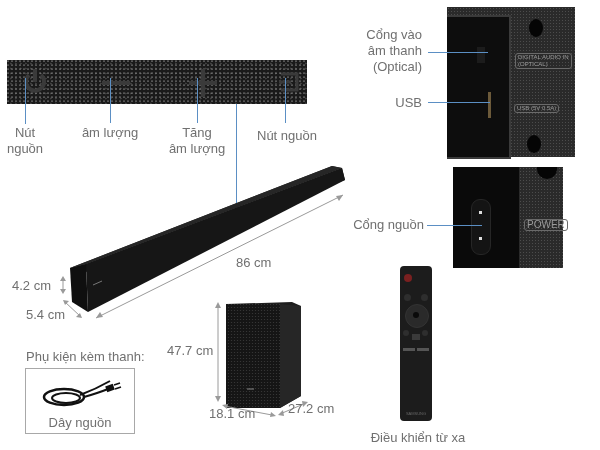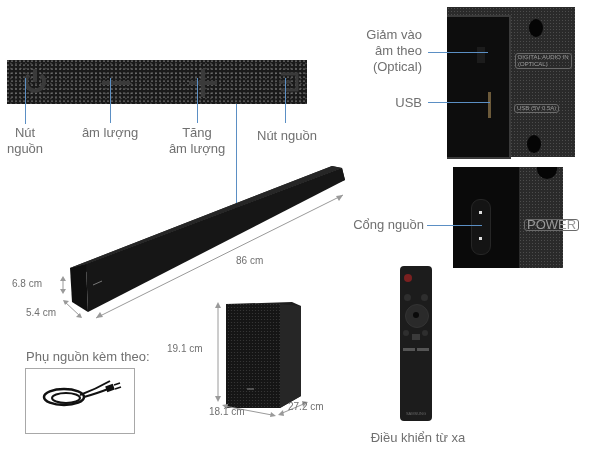--- a/index.html
+++ b/index.html
@@ -16,21 +16,21 @@
       radial-gradient(circle at 25% 30%, rgba(160,160,160,.45) 0.7px, transparent 1.2px),
       radial-gradient(circle at 75% 70%, rgba(120,120,120,.4) 0.7px, transparent 1.2px);
     background-size:4px 4px, 5px 5px;
   }
   .grain {
     background-color:#2a2a2a;
     background-image:
       radial-gradient(circle, rgba(110,110,110,.5) 0.6px, transparent 1px);
     background-size:3px 3px;
   }
-  .dim { position:absolute; font-size:10px; color:#707070; white-space:nowrap; }
+  .dim { position:absolute; font-size:13px; color:#707070; white-space:nowrap; }
   .silk { position:absolute; font-size:6px; color:#9a9a9a; border:1px solid #6a6a6a; border-radius:3px; padding:0 2px; line-height:7px; font-family:"Liberation Sans", sans-serif; white-space:nowrap; }
 </style>
 </head>
 <body>
 
 <div class="abs texture" style="left:7px;top:60px;width:300px;height:44px;">
 
   <svg class="abs" style="left:15px;top:6px;" width="26" height="30" viewBox="0 0 26 30">
     <path d="M7 9 A9 9 0 1 0 19 9" fill="none" stroke="#3a3a3a" stroke-width="4"></path>
     <line x1="13" y1="3" x2="13" y2="16" stroke="#3a3a3a" stroke-width="4"></line>
@@ -76,33 +76,33 @@
   <div class="abs" style="left:80px;top:128px;width:14px;height:18px;border-radius:50%;background:#050505;"></div>
   <div class="silk" style="left:68px;top:46px;">
     <div>DIGITAL AUDIO IN</div>
     <div>(OPTICAL)</div>
   </div>
   <div class="silk" style="left:67px;top:97px;">USB (5V 0.5A)</div>
 </div>
 <div class="hline" style="left:428px;top:52px;width:60px;"></div>
 <div class="hline" style="left:428px;top:102px;width:62px;"></div>
 <div class="lbl lbl-r" style="left:350px;top:27px;width:72px;">
-  <div>Giảm vào</div>
-  <div>âm theo</div>
+  <div>Cổng vào</div>
+  <div>âm thanh</div>
   <div>(Optical)</div>
 </div>
 <div class="lbl lbl-r" style="left:360px;top:95px;width:62px;">USB</div>
 
 <div class="abs" style="left:453px;top:167px;width:110px;height:101px;background:#0a0a0a;">
   <div class="abs grain" style="left:66px;top:0;width:44px;height:101px;"></div>
   <div class="abs" style="left:84px;top:0;width:20px;height:12px;border-radius:0 0 10px 10px;background:#050505;"></div>
   <div class="abs" style="left:18px;top:32px;width:18px;height:54px;border-radius:9px;background:#141414;border:1px solid #262626;"></div>
   <div class="abs" style="left:26px;top:44px;width:3px;height:3px;background:#ddd;"></div>
   <div class="abs" style="left:26px;top:70px;width:3px;height:3px;background:#ddd;"></div>
-  <div class="silk" style="left:71px;top:52px;font-size:13px;line-height:10px;">POWER</div>
+  <div class="silk" style="left:71px;top:52px;font-size:10px;line-height:10px;">POWER</div>
 </div>
 <div class="hline" style="left:427px;top:225px;width:55px;"></div>
 <div class="lbl lbl-r" style="left:340px;top:217px;width:84px;">Cổng nguồn</div>
 
 <svg class="abs" style="left:60px;top:160px;" width="285" height="160" viewBox="0 0 285 160">
 
   <polygon points="10,108 26,104 282,8 272,6" fill="#2a2a2a"></polygon>
 
   <polygon points="10,108 26,112 285,20 282,8 26,104" fill="#1e1e1e"></polygon>
   <polygon points="10,108 272,6 282,8 26,104" fill="#262626"></polygon>
@@ -118,34 +118,35 @@
 <div class="dim" style="left:236px;top:255px;">86 cm</div>
 
 <svg class="abs" style="left:58px;top:276px;" width="30" height="50" viewBox="0 0 30 50">
   <line x1="5" y1="2" x2="5" y2="16" stroke="#9a9a9a"></line>
   <polygon points="5,0 2,5 8,5" fill="#9a9a9a"></polygon>
   <polygon points="5,18 2,13 8,13" fill="#9a9a9a"></polygon>
   <line x1="7" y1="26" x2="22" y2="40" stroke="#9a9a9a"></line>
   <polygon points="5,24 11,25 7,29" fill="#9a9a9a"></polygon>
   <polygon points="24,42 18,41 22,37" fill="#9a9a9a"></polygon>
 </svg>
-<div class="dim" style="left:12px;top:278px;">6.8 cm</div>
+<div class="dim" style="left:12px;top:278px;">4.2 cm</div>
 <div class="dim" style="left:26px;top:307px;text-align:right;">5.4 cm</div>
 
-<div class="lbl" style="left:26px;top:349px;width:110px;">Phụ nguồn kèm theo:</div>
+<div class="lbl" style="left:26px;top:349px;width:110px;">Phụ kiện kèm thanh:</div>
 <div class="abs" style="left:25px;top:368px;width:108px;height:64px;border:1px solid #a8a8a8;">
   <svg class="abs" style="left:10px;top:6px;" width="90" height="36" viewBox="0 0 90 36">
     <ellipse cx="28" cy="22" rx="20" ry="8" fill="none" stroke="#111" stroke-width="2.5"></ellipse>
     <ellipse cx="30" cy="23" rx="14" ry="5" fill="none" stroke="#111" stroke-width="2"></ellipse>
     <path d="M44 20 Q60 14 74 6" fill="none" stroke="#111" stroke-width="2"></path>
     <path d="M48 22 Q62 18 72 14" fill="none" stroke="#111" stroke-width="2"></path>
     <rect x="70" y="10" width="8" height="6" fill="#111" transform="rotate(-20 74 13)"></rect>
     <line x1="78" y1="10" x2="84" y2="8" stroke="#111" stroke-width="1.5"></line>
     <line x1="79" y1="14" x2="85" y2="12" stroke="#111" stroke-width="1.5"></line>
   </svg>
+  <div class="lbl" style="left:0;top:46px;width:108px;">Dây nguồn</div>
 </div>
 
 <svg class="abs" style="left:212px;top:300px;" width="100" height="120" viewBox="0 0 100 120">
   <polygon points="14,4 80,2 89,6 89,96 68,108 14,108" fill="#1e1e1e"></polygon>
   <rect x="14" y="4" width="54" height="104" fill="#151515"></rect>
   <rect x="14" y="4" width="54" height="104" fill="url(#grille)"></rect>
   <polygon points="68,4 89,6 89,96 68,108" fill="#262626"></polygon>
   <line x1="35" y1="89" x2="42" y2="89" stroke="#888" stroke-width="1"></line>
   <defs>
     <pattern id="grille" width="3" height="3" patternUnits="userSpaceOnUse">
@@ -158,21 +159,21 @@
   <polygon points="6,102 3,96 9,96" fill="#9a9a9a"></polygon>
 
   <line x1="12" y1="106" x2="60" y2="115" stroke="#9a9a9a"></line>
   <polygon points="10,105 16,104 15,109" fill="#9a9a9a"></polygon>
   <polygon points="64,116 58,117 59,112" fill="#9a9a9a"></polygon>
 
   <line x1="68" y1="114" x2="94" y2="103" stroke="#9a9a9a"></line>
   <polygon points="66,115 71,110 72,116" fill="#9a9a9a"></polygon>
   <polygon points="96,102 91,107 90,101" fill="#9a9a9a"></polygon>
 </svg>
-<div class="dim" style="left:167px;top:343px;">19.1 cm</div>
+<div class="dim" style="left:167px;top:343px;">47.7 cm</div>
 <div class="dim" style="left:209px;top:406px;text-align:right;">18.1 cm</div>
 <div class="dim" style="left:288px;top:401px;">27.2 cm</div>
 
 <div class="abs" style="left:400px;top:266px;width:32px;height:155px;background:#1c1c1c;border-radius:4px;">
   <div class="abs" style="left:4px;top:8px;width:8px;height:8px;border-radius:50%;background:#7a2020;"></div>
   <div class="abs" style="left:4px;top:28px;width:7px;height:7px;border-radius:50%;background:#2e2e2e;"></div>
   <div class="abs" style="left:21px;top:28px;width:7px;height:7px;border-radius:50%;background:#2e2e2e;"></div>
   <div class="abs" style="left:5px;top:38px;width:22px;height:22px;border-radius:50%;background:#2a2a2a;border:1px solid #333;"></div>
   <div class="abs" style="left:13px;top:46px;width:6px;height:6px;background:#0a0a0a;border-radius:50%;"></div>
   <div class="abs" style="left:3px;top:64px;width:6px;height:6px;border-radius:50%;background:#2e2e2e;"></div>

